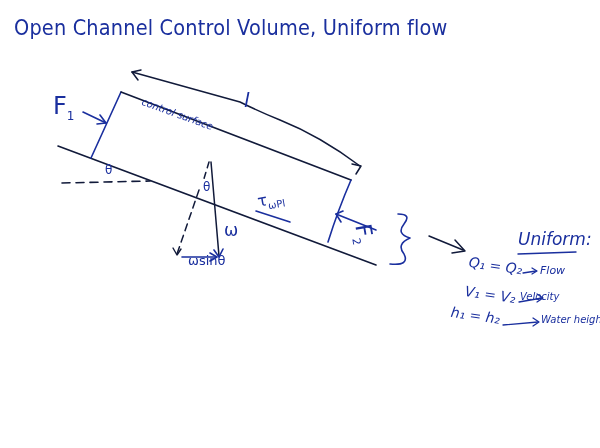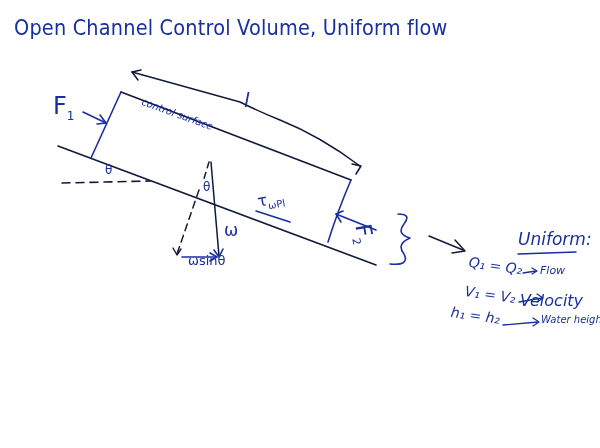--- a/index.html
+++ b/index.html
@@ -71,15 +71,15 @@
 <div class="hand" style="left:105px;top:163px;font-size:12px;font-style:normal;">θ</div>
 <div class="hand" style="left:203px;top:180px;font-size:12px;font-style:normal;">θ</div>
 <div class="hand" style="left:224px;top:220px;font-size:17px;font-style:normal;">ω</div>
 <div class="hand" style="left:176px;top:253px;font-size:13px;font-style:normal;margin-left:12px;">ωsinθ</div>
 <div class="hand" style="left:256px;top:192px;font-size:16px;font-style:normal;transform:rotate(-10deg);transform-origin:left top;"><span>τ</span><sub style="font-size:10px">ωPl</sub></div>
 
 <div class="hand" style="left:518px;top:229px;font-size:17px;">Uniform:</div>
 <div class="hand" style="left:470px;top:254px;font-size:14px;transform:rotate(8deg);transform-origin:left top;"><span>Q₁ = Q₂</span></div>
 <div class="hand" style="left:540px;top:264px;font-size:11px;font-style:italic;">Flow</div>
 <div class="hand" style="left:466px;top:283px;font-size:14px;transform:rotate(8deg);transform-origin:left top;"><span>V₁ = V₂</span></div>
-<div class="hand" style="left:520px;top:291px;font-size:16px;">Velocity</div>
+<div class="hand" style="left:520px;top:291px;font-size:10px;">Velocity</div>
 <div class="hand" style="left:452px;top:304px;font-size:14px;transform:rotate(8deg);transform-origin:left top;"><span>h₁ = h₂</span></div>
 <div class="hand" style="left:541px;top:314px;font-size:10px;">Water height</div>
 
 </body></html>

